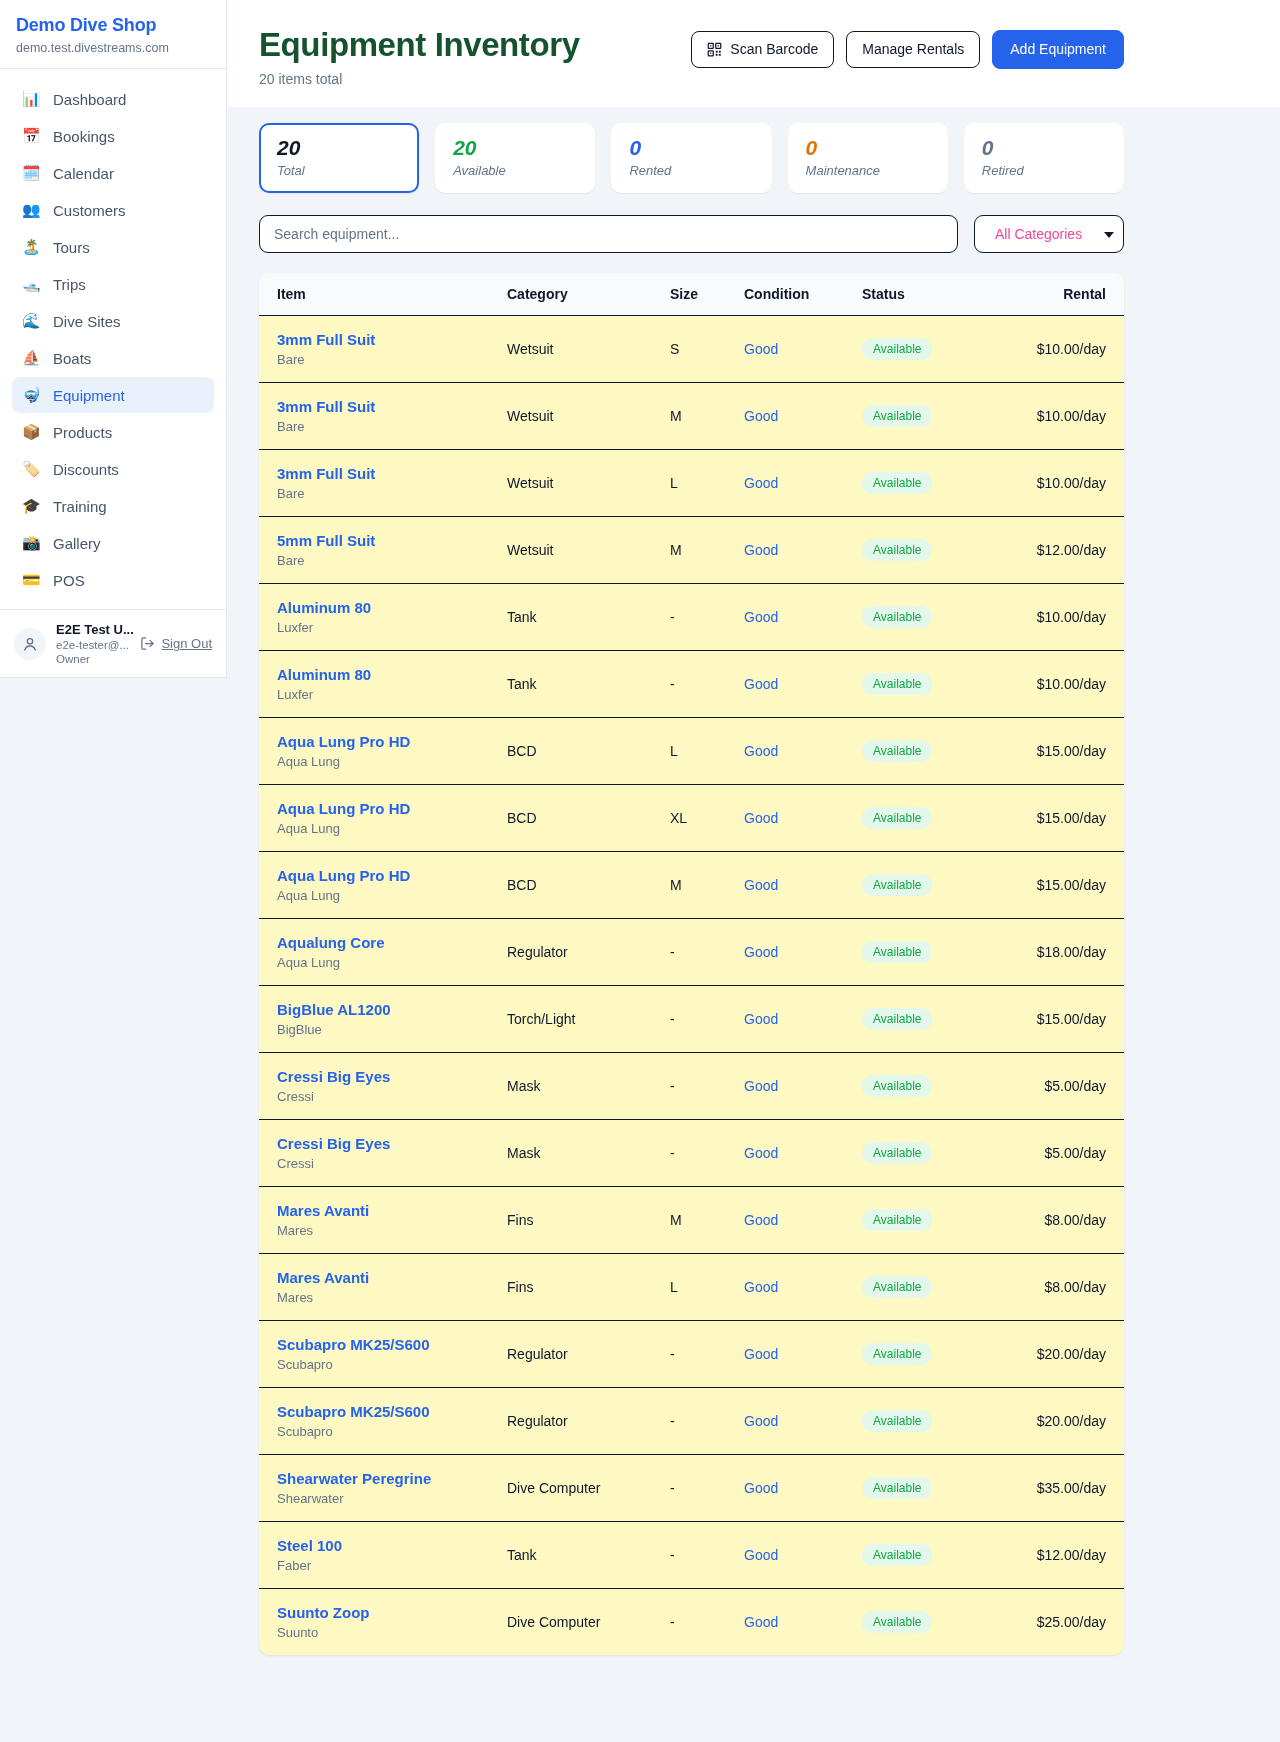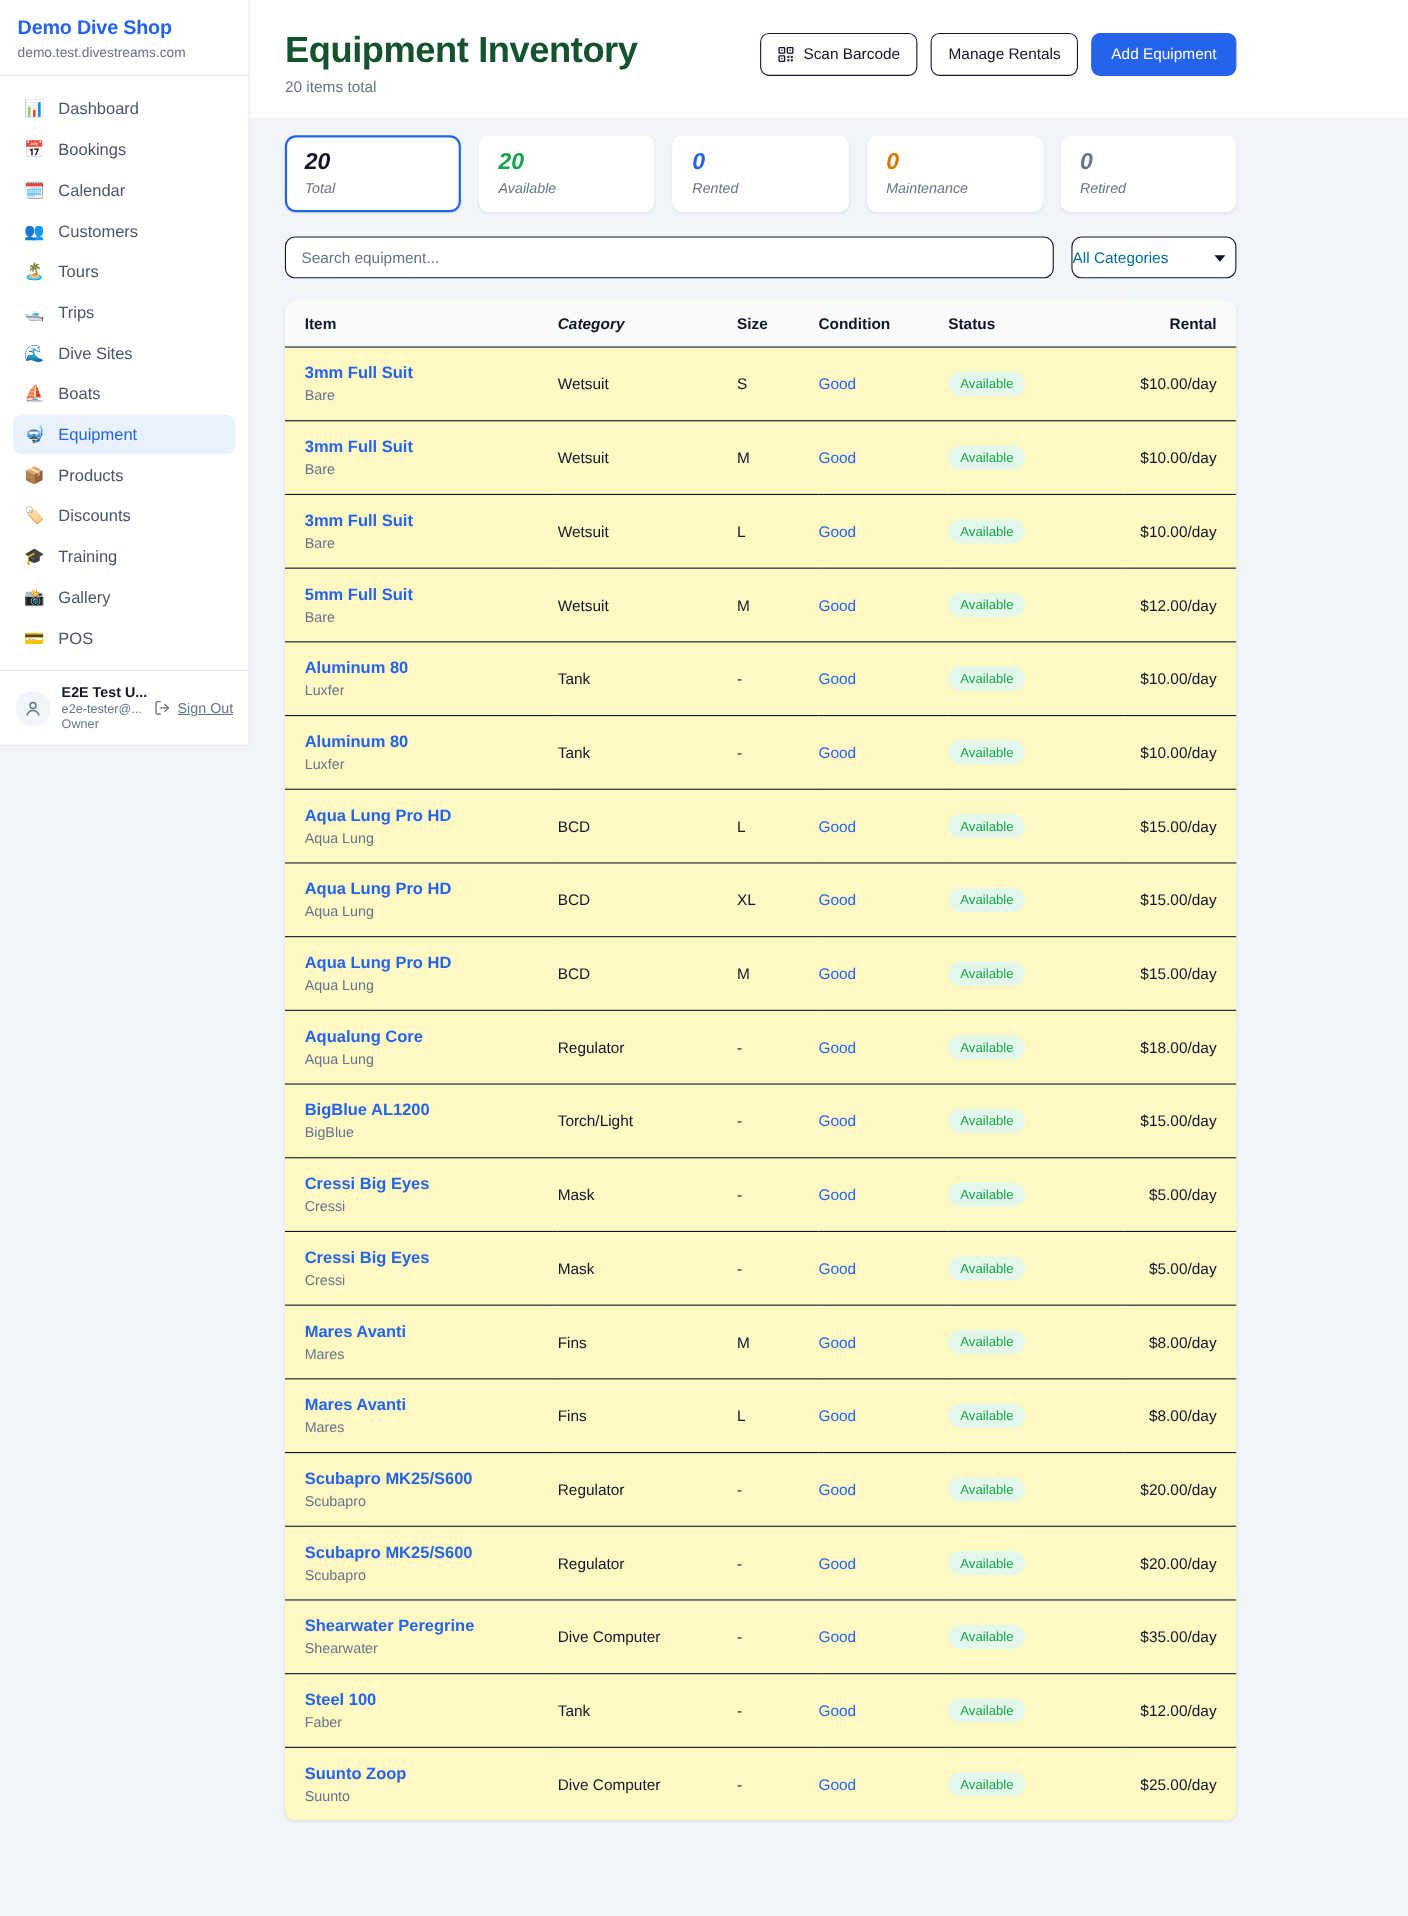--- a/index.html
+++ b/index.html
@@ -47,21 +47,21 @@
   }
 
   
   .main { flex: 1; min-width: 0; }
   .main-header {
     background: #fff; padding: 26px 156px 20px 32px;
     display: flex; align-items: flex-start; justify-content: space-between;
   }
   .page-title { font-size: 33px; font-weight: bold; color: #14532d; letter-spacing: -0.4px; }
   .page-subtitle { font-size: 14px; color: #64748b; margin-top: 7px; }
-  .header-actions { display: flex; gap: 12px; margin-top: 4px; padding-left: 44px; }
+  .header-actions { display: flex; gap: 12px; align-items: center; margin-top: 4px; padding-left: 44px; }
   .btn {
     display: inline-flex; align-items: center; gap: 8px;
     border-radius: 8px; font-size: 14px; font-family: inherit; cursor: pointer;
     padding: 9px 15px; line-height: 1.2;
   }
   .btn-outline { background: #fff; color: #0f172a; border: 1px solid #0f172a; }
   .btn-primary { background: #2563eb; color: #fff; border: 1px solid #2563eb; padding: 10px 17px; }
 
   .content { padding: 16px 156px 0 32px; }
 
@@ -81,43 +81,43 @@
   .filter-row { display: flex; gap: 16px; margin-top: 22px; }
   .search-input {
     flex: 1; border: 1px solid #0f172a; border-radius: 9px;
     padding: 10px 14px; font-size: 14px; font-family: inherit;
     background: #fff; color: #0f172a; outline: none;
   }
   .search-input::placeholder { color: #64748b; }
   .select-wrap { position: relative; width: 150px; }
   .category-select {
     width: 100%; height: 100%; border: 1px solid #0f172a; border-radius: 9px;
-    background: #fff; font-size: 14px; font-family: inherit; color: #0369a1;
-    padding: 10px 26px 10px 0; appearance: none; -webkit-appearance: none; cursor: pointer;
+    background: #fff; font-size: 14px; font-family: inherit; color: #ec4899;
+    padding: 10px 26px 10px 20px; appearance: none; -webkit-appearance: none; cursor: pointer;
   }
   .select-arrow {
     position: absolute; right: 10px; top: 50%; margin-top: -2px;
     width: 0; height: 0; pointer-events: none;
     border-left: 5px solid transparent; border-right: 5px solid transparent;
     border-top: 6px solid #0f172a;
   }
 
   
   .table-card {
     margin-top: 20px; background: #fef9c3; border-radius: 10px;
     overflow: hidden; box-shadow: 0 1px 2px rgba(15,23,42,0.08);
   }
   table { width: 100%; border-collapse: collapse; }
   thead tr { background: #f8fafc; }
   th {
     text-align: left; font-size: 14px; font-weight: bold; color: #0f172a;
     padding: 13px 0 13px 0; border-bottom: 1px solid #0f172a;
   }
   th.col-item { padding-left: 18px; width: 248px; }
-  th.col-category { width: 163px; font-style: italic; }
+  th.col-category { width: 163px; }
   th.col-size { width: 74px; }
   th.col-condition { width: 118px; }
   th.col-status { width: 160px; }
   th.col-rental { text-align: right; padding-right: 18px; }
   td { border-bottom: 1px solid #0f172a; padding: 15px 0; vertical-align: middle; font-size: 14px; }
   tr:last-child td { border-bottom: none; }
   td.cell-item { padding-left: 18px; }
   .item-name { color: #2563eb; font-weight: bold; font-size: 15px; cursor: pointer; }
   .item-brand { color: #64748b; font-size: 13px; margin-top: 4px; }
   .condition-link { color: #2563eb; cursor: pointer; }

